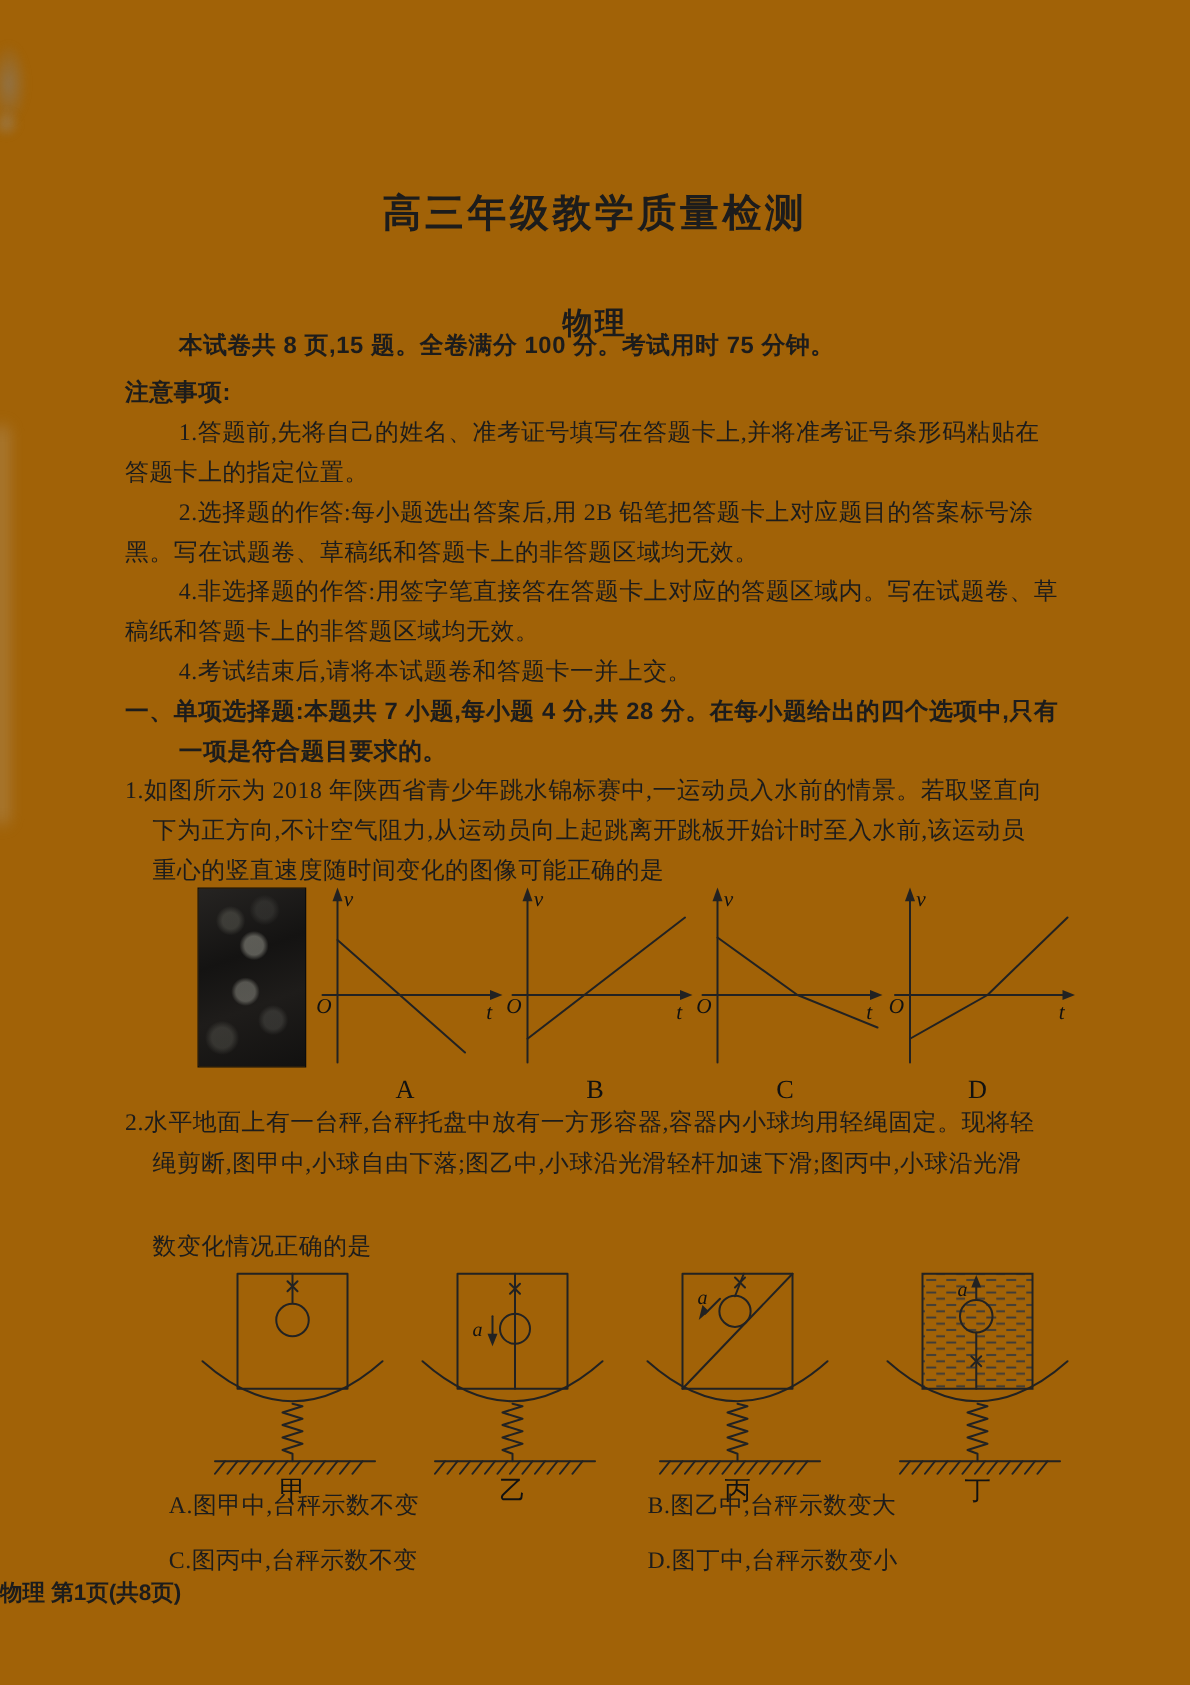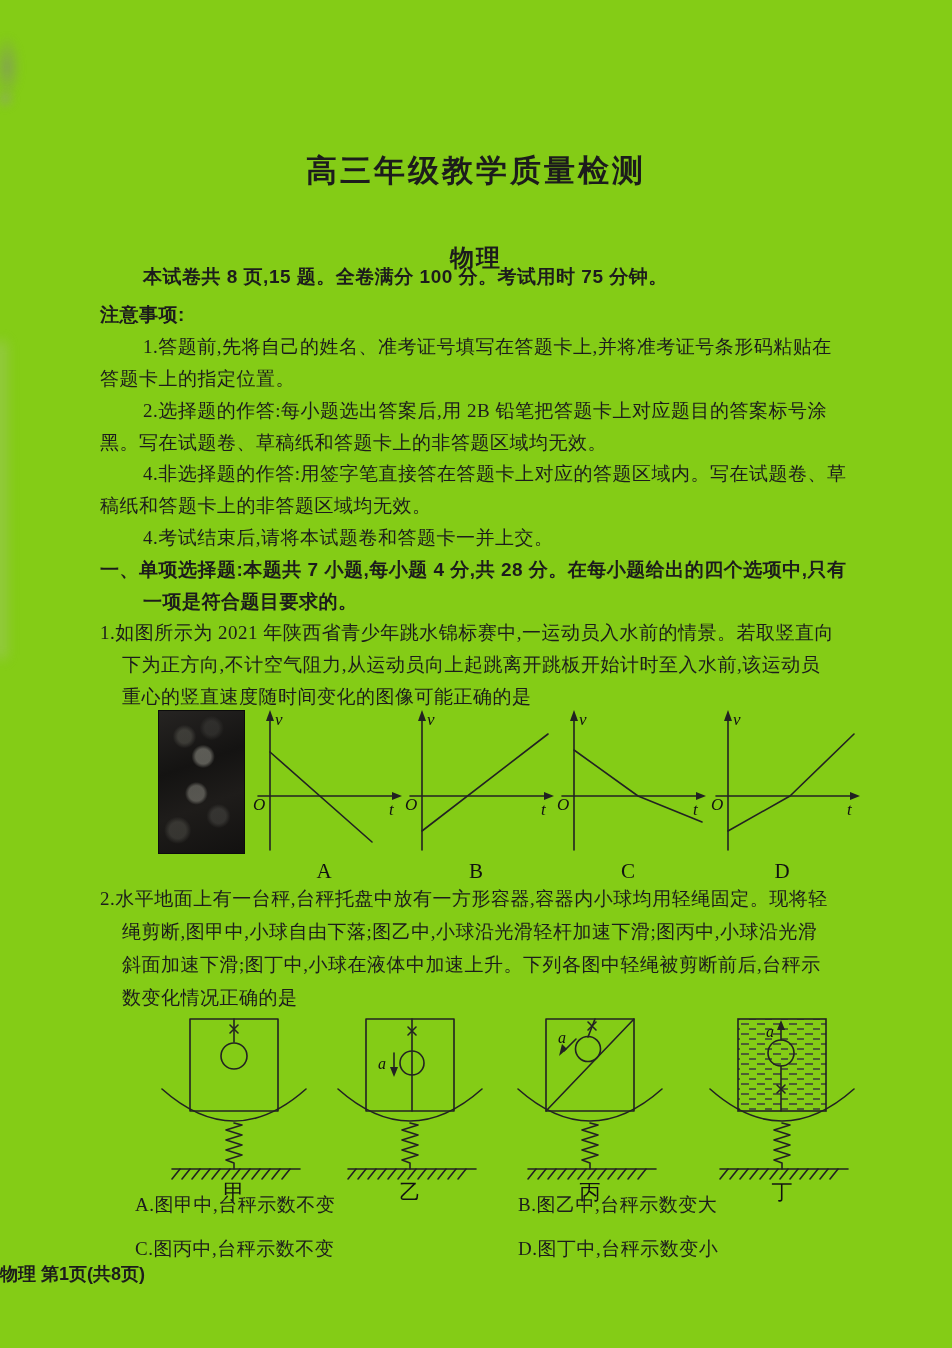--- a/index.html
+++ b/index.html
@@ -1,16 +1,16 @@
 <!DOCTYPE html>
 <html><head>
 <meta charset="utf-8">
 <style>
   html,body{margin:0;padding:0;background:#e8e8e8;}
-  .page{position:relative;width:952px;height:1348px;background:#84cc16;overflow:hidden;
+  .page{position:relative;width:952px;height:1348px;background:#a16207;overflow:hidden;
         font-family:"Liberation Serif",serif;color:#1c1c1c;margin:0 auto;}
   .ln{position:absolute;font-size:19px;line-height:26px;white-space:nowrap;
       letter-spacing:.5px;color:#1c1c1c;}
   .hei{font-family:"Liberation Sans",sans-serif;font-weight:700;}
   .title{position:absolute;top:150px;left:0;width:100%;text-align:center;
          font-size:31px;font-weight:700;letter-spacing:3px;
          font-family:"Liberation Sans",sans-serif;}
   .subject{position:absolute;top:196px;left:0;width:100%;text-align:center;
            font-size:24px;font-weight:700;letter-spacing:2px;
            font-family:"Liberation Sans",sans-serif;margin-top:46px;}
@@ -58,21 +58,21 @@
   <div class="ln" style="top:366px;left:100px">答题卡上的指定位置。</div>
   <div class="ln" style="top:398px;left:143px">2.选择题的作答:每小题选出答案后,用 2B 铅笔把答题卡上对应题目的答案标号涂</div>
   <div class="ln" style="top:430px;left:100px">黑。写在试题卷、草稿纸和答题卡上的非答题区域均无效。</div>
   <div class="ln" style="top:461px;left:143px">4.非选择题的作答:用签字笔直接答在答题卡上对应的答题区域内。写在试题卷、草</div>
   <div class="ln" style="top:493px;left:100px">稿纸和答题卡上的非答题区域均无效。</div>
   <div class="ln" style="top:525px;left:143px">4.考试结束后,请将本试题卷和答题卡一并上交。</div>
 
   <div class="ln hei" style="top:557px;left:100px">一、单项选择题:本题共 7 小题,每小题 4 分,共 28 分。在每小题给出的四个选项中,只有</div>
   <div class="ln hei" style="top:589px;left:143px">一项是符合题目要求的。</div>
 
-  <div class="ln" style="top:620px;left:100px">1.如图所示为 2021 年陕西省青少年跳水锦标赛中,一运动员入水前的情景。若取竖直向</div>
+  <div class="ln" style="top:620px;left:100px">1.如图所示为 2018 年陕西省青少年跳水锦标赛中,一运动员入水前的情景。若取竖直向</div>
   <div class="ln" style="top:652px;left:122px">下为正方向,不计空气阻力,从运动员向上起跳离开跳板开始计时至入水前,该运动员</div>
   <div class="ln" style="top:684px;left:122px">重心的竖直速度随时间变化的图像可能正确的是</div>
 
   <div class="photo"></div>
 
   <svg style="left:248px;top:706px" width="160" height="180" viewBox="0 0 160 180">
     <line class="s" x1="22" y1="144" x2="22" y2="10"></line>
       <path class="f" d="M22,4 L18,15 L26,15 Z"></path>
     <line class="s" x1="10" y1="90" x2="148" y2="90"></line>
       <path class="f" d="M154,90 L144,86 L144,94 Z"></path>
@@ -114,21 +114,20 @@
       <path class="f" d="M154,90 L144,86 L144,94 Z"></path>
     <text class="it" x="27" y="19">v</text>
     <text class="it" x="141" y="109">t</text>
     <text class="it" x="5" y="104">O</text>
     <path class="s" d="M22,125 L84,90 L148,28"></path>
     <text class="cap" x="76" y="172">D</text>
   </svg>
 
   <div class="ln" style="top:886px;left:100px">2.水平地面上有一台秤,台秤托盘中放有一方形容器,容器内小球均用轻绳固定。现将轻</div>
   <div class="ln" style="top:919px;left:122px">绳剪断,图甲中,小球自由下落;图乙中,小球沿光滑轻杆加速下滑;图丙中,小球沿光滑</div>
-  <div class="ln" style="top:952px;left:122px">斜面加速下滑;图丁中,小球在液体中加速上升。下列各图中轻绳被剪断前后,台秤示</div>
   <div class="ln" style="top:985px;left:122px">数变化情况正确的是</div>
 
   <svg style="left:160px;top:1011px" width="160" height="192" viewBox="0 0 160 192">
     <rect class="s" x="30" y="8" width="88" height="92"></rect>
     <path class="s" d="M2,78 Q74,142 146,78"></path>
     <line class="s" x1="74" y1="8" x2="74" y2="31"></line>
     <path class="s" d="M70,14 L78,22 M78,14 L70,22"></path>
     <circle class="s" cx="74" cy="45" r="13" fill="#fff"></circle>
     <path class="s" d="M74,112 l8,2 l-16,5 l16,5 l-16,5 l16,5 l-16,5 l16,5 l-16,5 l8,3 l0,6"></path>
     <line class="s" x1="12" y1="158" x2="140" y2="158"></line>

